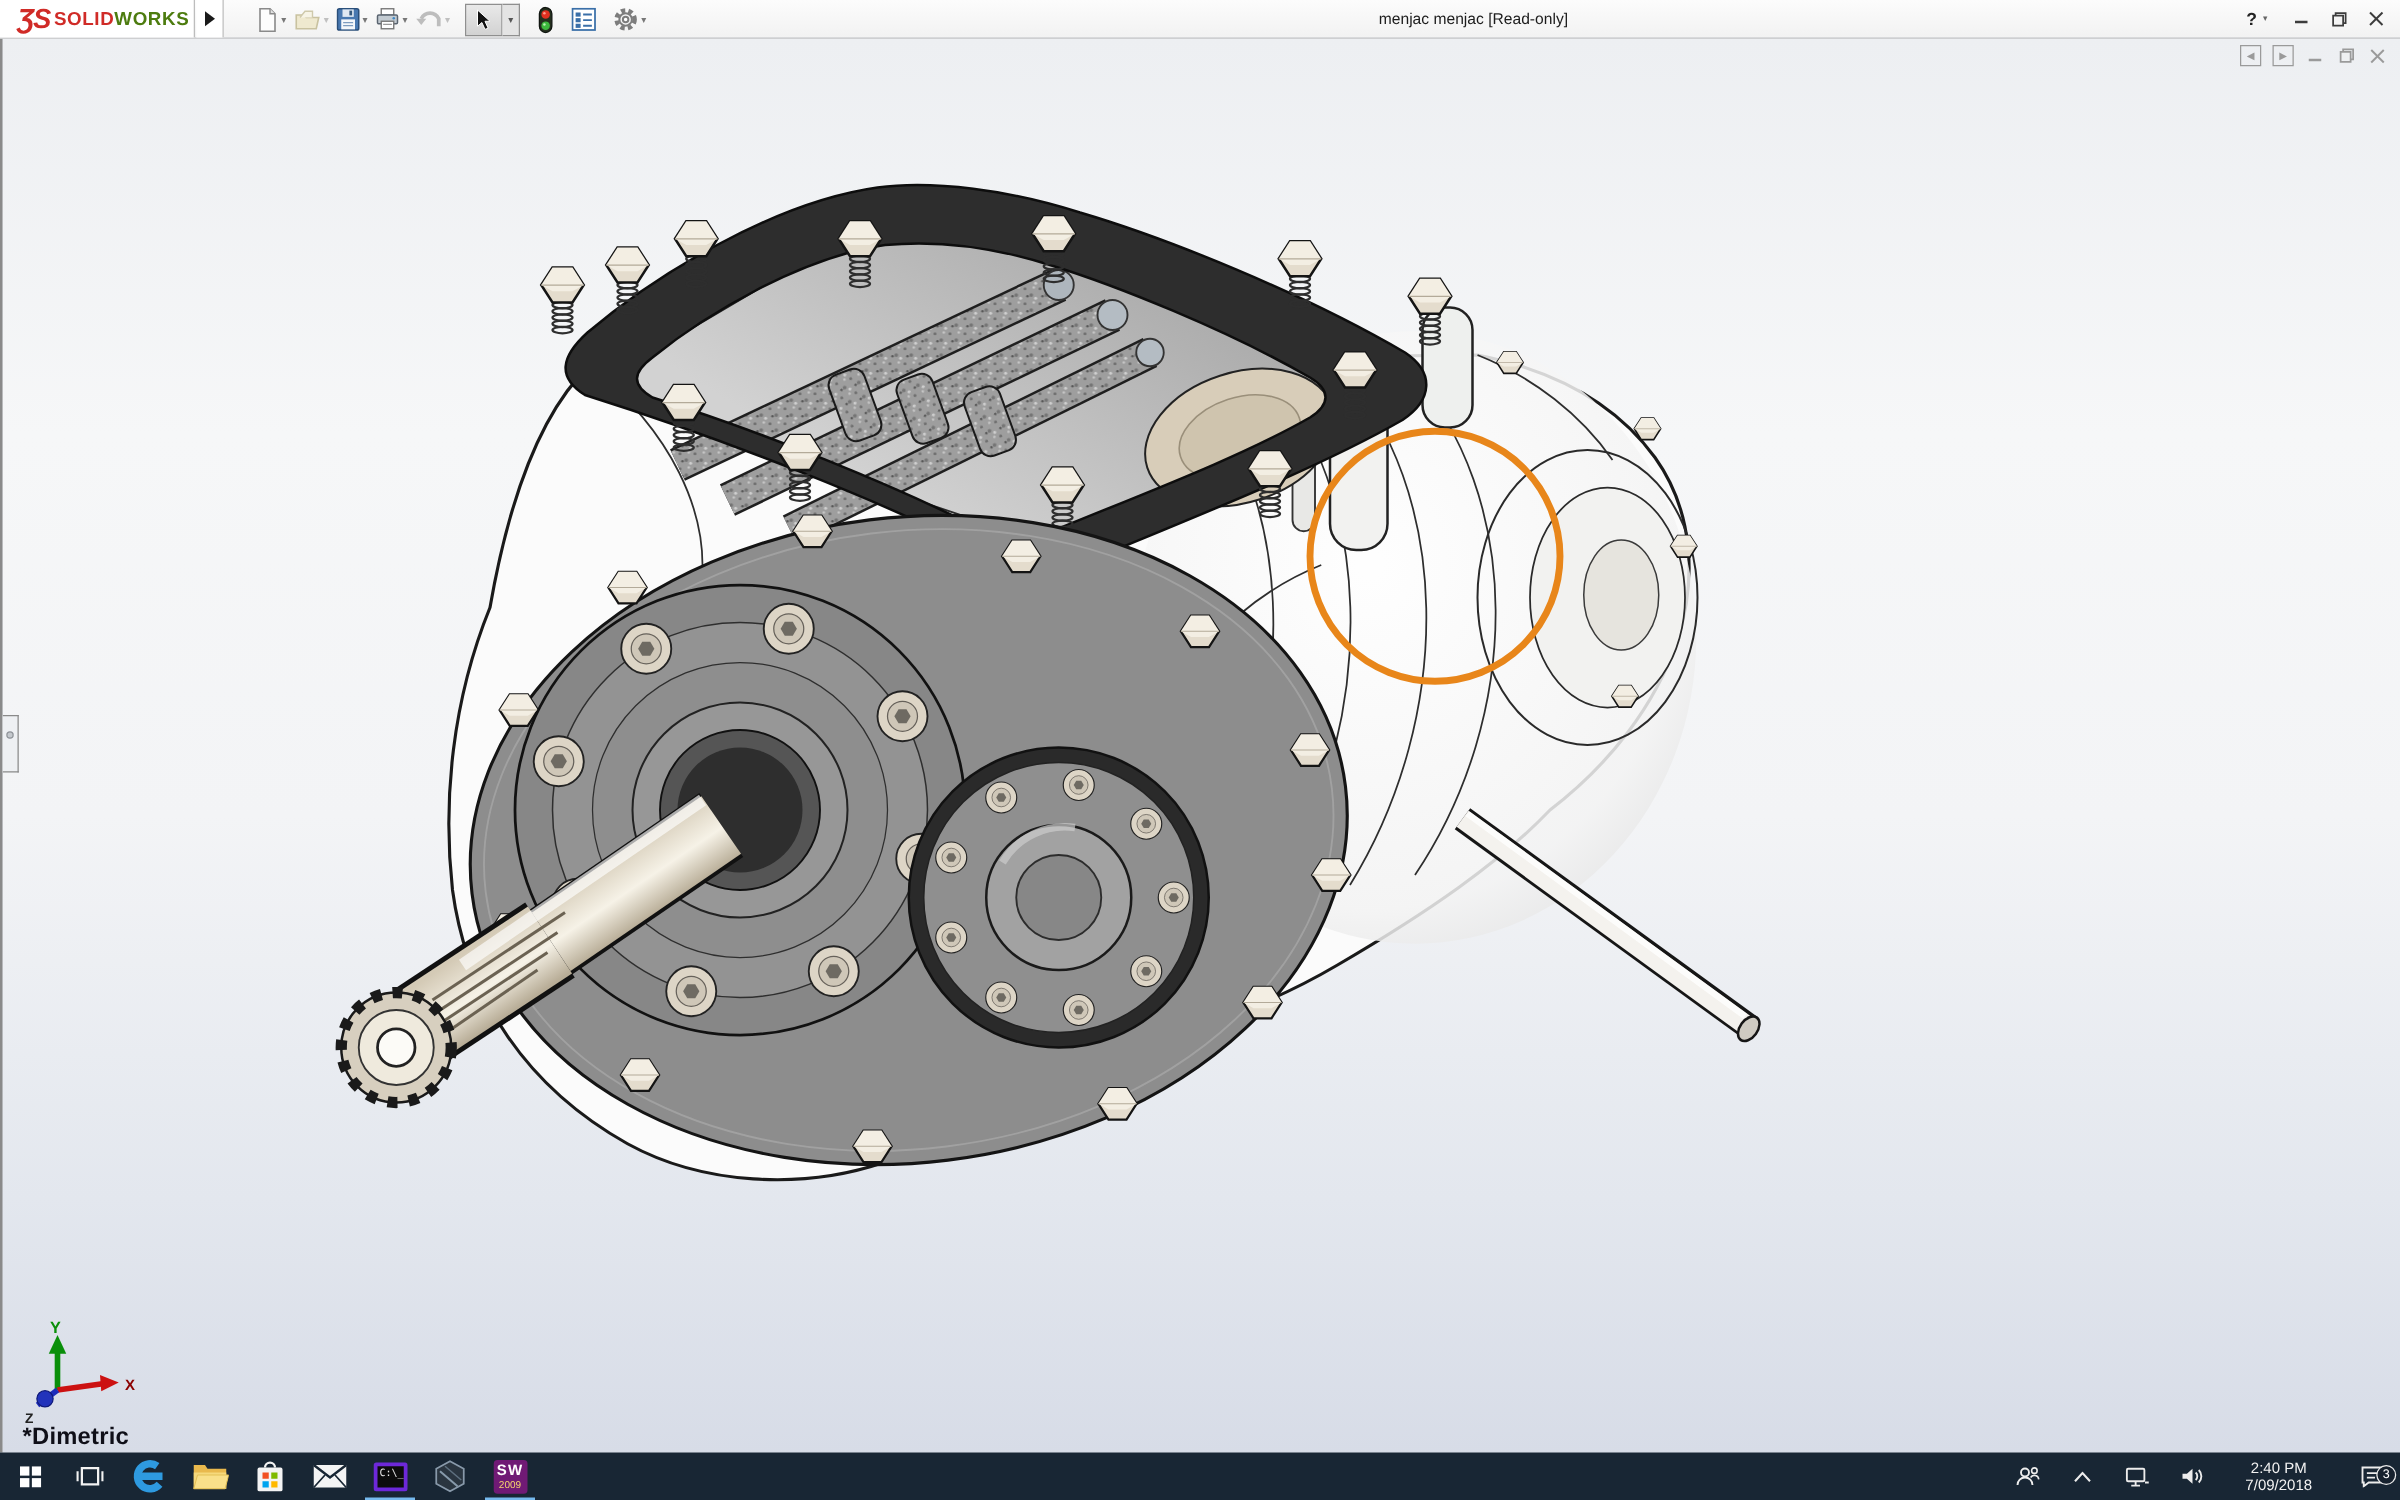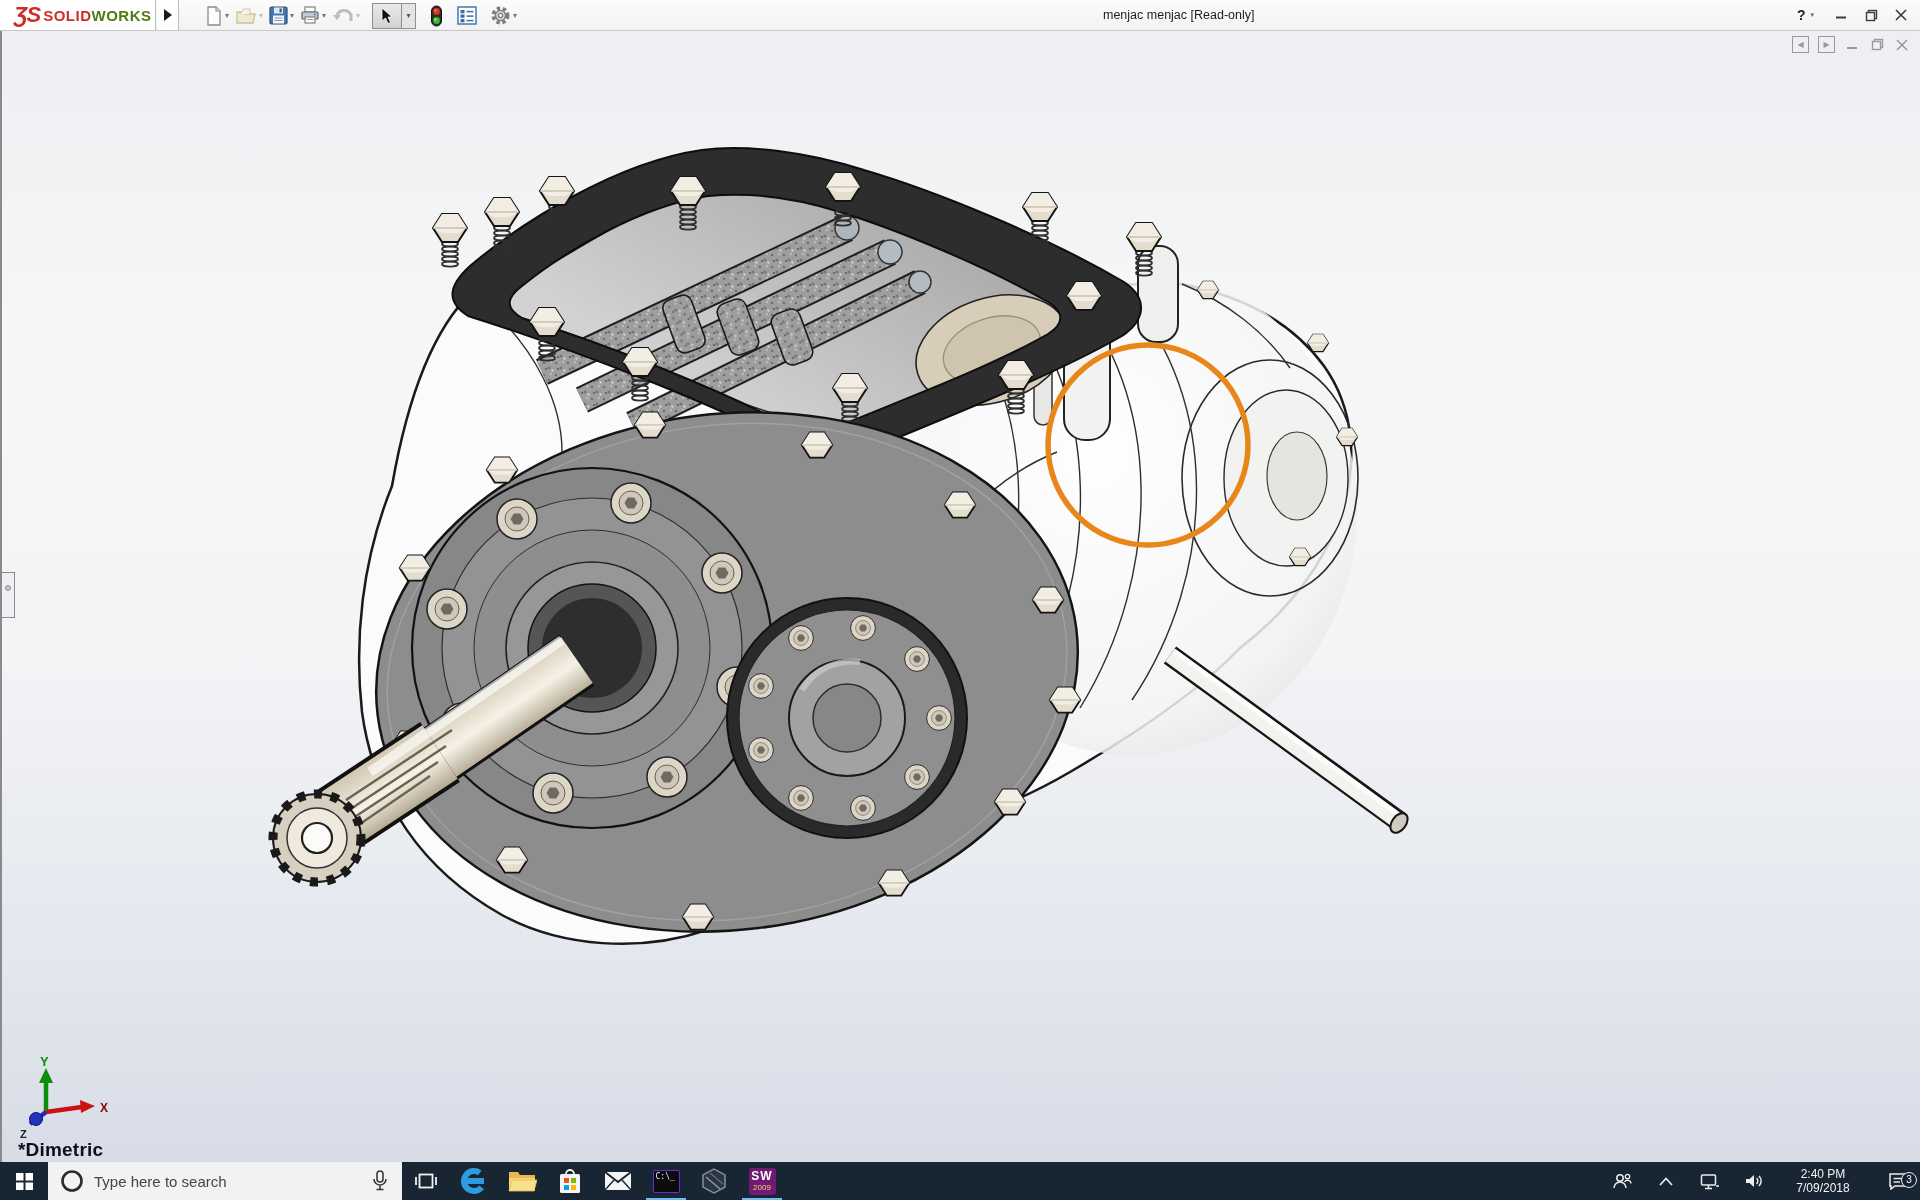--- a/index.html
+++ b/index.html
@@ -59,21 +59,21 @@
   .tb-search .mic { position:absolute; right:14px; top:8px; }
   .tb-cell { width:48px; display:flex; align-items:center; justify-content:center; position:relative; }
   .runline { position:absolute; bottom:0; left:4px; width:40px; height:2px; background:#76b9ed; }
   .tb-spacer { flex:1; }
   .tray { display:flex; align-items:center;gap:12px; }
   .tray-item { width:32px; display:flex; align-items:center; justify-content:center; }
   .clock { width:70px; text-align:center; color:#f2f2f2; font-size:12px; line-height:14px; margin:0 6px; }
   .ac-wrap { position:relative; width:44px; display:flex; align-items:center; justify-content:center; }
   .ac-badge { position:absolute; right:3px; bottom:2px; width:16px; height:16px; border-radius:50%;
     background:#16212e; border:1.5px solid #ececec; color:#fff; font-size:10px; line-height:13px; text-align:center; }
-  .cmd-icon { position:relative; width:27px; height:23px; background:#0c0c0c; border:1px solid #6d28d9; border-radius:2px; }
+  .cmd-icon { position:relative; width:27px; height:23px; background:#0c0c0c; border:3px solid #6d28d9; border-radius:2px; }
   .cmd-icon span { position:absolute; left:2px; top:1px; color:#e8e8e8; font-size:8px; font-family:"DejaVu Sans Mono",monospace; }
   .sw-icon { position:relative; width:27px; height:27px; background:#701a75; border-radius:3px; text-align:center; }
   .sw-letters { color:#fff; font-weight:bold; font-size:12px; line-height:16px; letter-spacing:1px; display:block; }
   .sw-year { color:#f5d76e; font-size:8px; line-height:8px; display:block; }
 </style>
 </head>
 <body>
 
 <div class="app">
 
@@ -471,32 +471,20 @@
   <div class="taskbar">
     <div class="tb-start">
       <svg width="17" height="17">
         <rect x="0" y="0" width="7.5" height="7.5" fill="#fff"></rect>
         <rect x="9.5" y="0" width="7.5" height="7.5" fill="#fff"></rect>
         <rect x="0" y="9.5" width="7.5" height="7.5" fill="#fff"></rect>
         <rect x="9.5" y="9.5" width="7.5" height="7.5" fill="#fff"></rect>
       </svg>
     </div>
 
-    <div class="tb-search">
-      <svg class="ring" width="24" height="24">
-        <circle cx="12" cy="12" r="9.5" fill="none" stroke="#2b2b2b" stroke-width="2.6"></circle>
-      </svg>
-      <span class="ph">Type here to search</span>
-      <svg class="mic" width="16" height="22">
-        <rect x="5" y="1" width="6" height="11" rx="3" fill="none" stroke="#3a3a3a" stroke-width="1.6"></rect>
-        <path d="M2,9 a6,6 0 0 0 12,0" fill="none" stroke="#3a3a3a" stroke-width="1.6"></path>
-        <line x1="8" y1="15.5" x2="8" y2="19" stroke="#3a3a3a" stroke-width="1.6"></line>
-        <line x1="4.5" y1="19.5" x2="11.5" y2="19.5" stroke="#3a3a3a" stroke-width="1.6"></line>
-      </svg>
-    </div>
 
     <div class="tb-cell">
       <svg width="22" height="20">
         <rect x="4.5" y="3.5" width="13" height="13" fill="none" stroke="#f2f2f2" stroke-width="1.8"></rect>
         <line x1="1" y1="6" x2="1" y2="14" stroke="#f2f2f2" stroke-width="1.8"></line>
         <line x1="21" y1="6" x2="21" y2="14" stroke="#f2f2f2" stroke-width="1.8"></line>
       </svg>
     </div>
 
     <div class="tb-cell">

